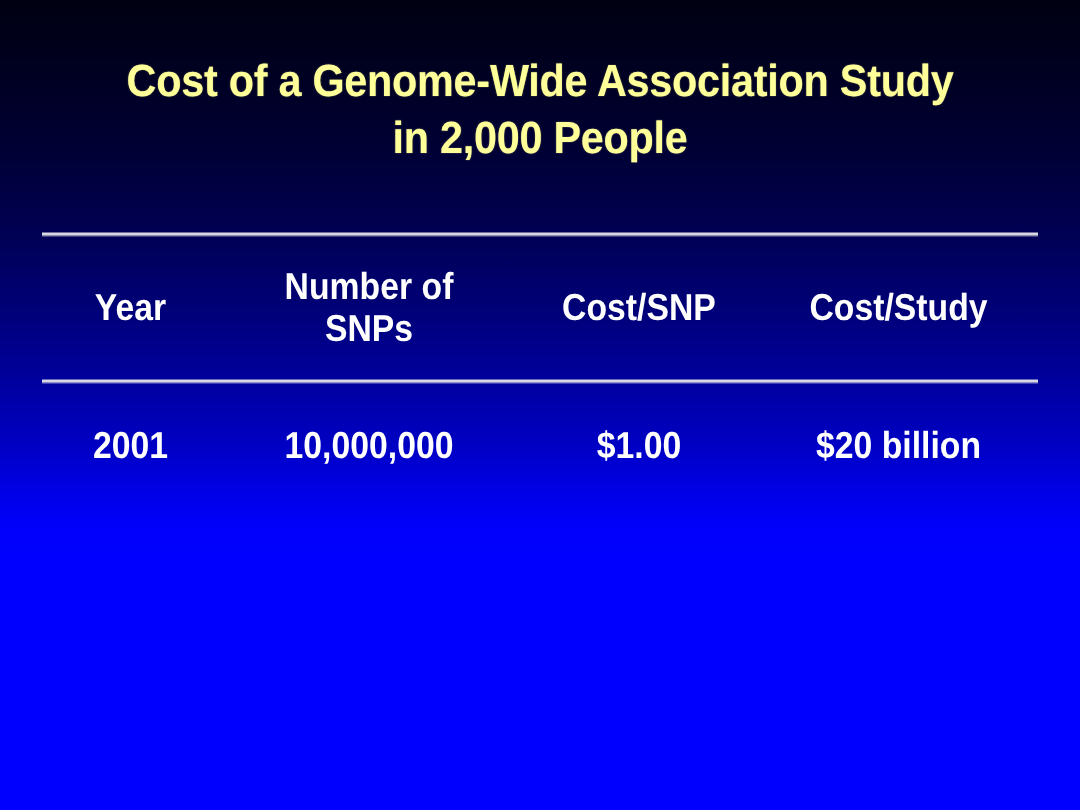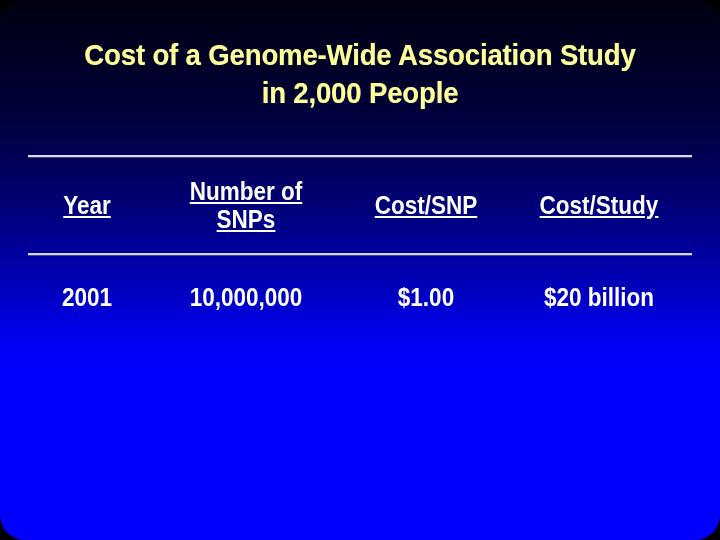--- a/index.html
+++ b/index.html
@@ -91,32 +91,32 @@
   .col-year   { width: 118px; }
   .col-snps   { width: 200px; }
   .col-cost   { width: 160px; }
   .col-study  { width: 186px; }
 
   .cell .stack { display: block; }
 </style>
 </head>
 <body>
 
-<div id="slide" style="background: linear-gradient(rgb(0, 0, 18) 0%, rgb(0, 0, 28) 6%, rgb(0, 0, 51) 18%, rgb(0, 0, 85) 29%, rgb(0, 0, 119) 38%, rgb(0, 0, 158) 47%, rgb(0, 0, 196) 55%, rgb(0, 0, 232) 61%, rgb(0, 0, 251) 65%, rgb(0, 0, 255) 70%, rgb(0, 0, 255) 100%); border-radius: 25px;">
+<div id="slide" style="background: linear-gradient(rgb(0, 0, 18) 0%, rgb(0, 0, 28) 6%, rgb(0, 0, 51) 18%, rgb(0, 0, 85) 29%, rgb(0, 0, 119) 38%, rgb(0, 0, 158) 47%, rgb(0, 0, 196) 55%, rgb(0, 0, 232) 61%, rgb(0, 0, 251) 65%, rgb(0, 0, 255) 70%, rgb(0, 0, 255) 100%);">
 
   <div id="title-block" style="color: rgb(255, 255, 153);">
     <span class="title-line">Cost of a Genome-Wide Association Study</span>
     <span class="title-line">in 2,000 People</span>
   </div>
 
   <div id="table-area">
 
     <div class="rule" style="background: rgb(216, 216, 224);"></div>
 
-    <div class="trow" id="header-row" style="color: rgb(255, 255, 255); text-decoration: underline;">
+    <div class="trow" id="header-row" style="color: rgb(255, 255, 255);">
       <div class="cell col-year">
         <span class="stack">Year</span>
       </div>
       <div class="cell col-snps">
         <span class="stack">Number of</span>
         <span class="stack">SNPs</span>
       </div>
       <div class="cell col-cost">
         <span class="stack">Cost/SNP</span>
       </div>

